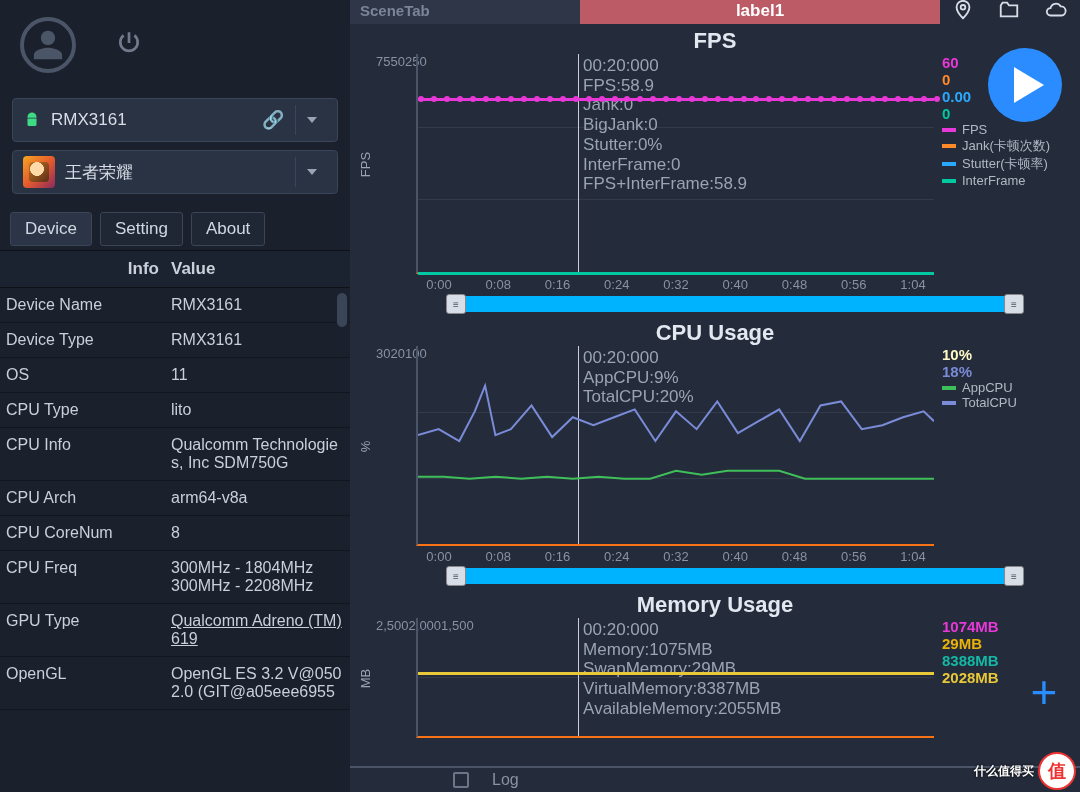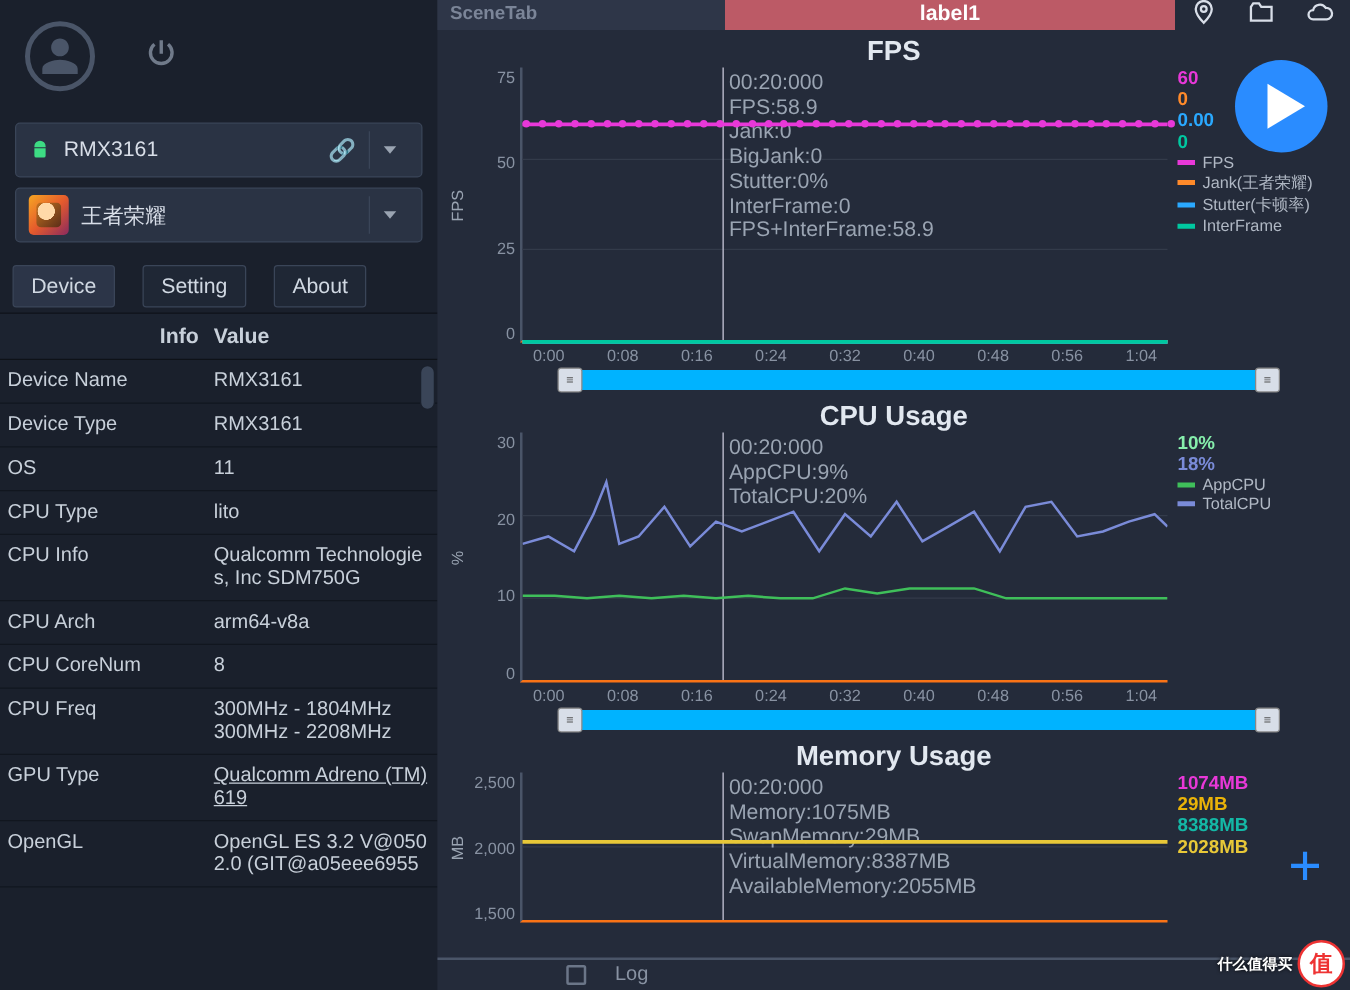--- a/index.html
+++ b/index.html
@@ -11,21 +11,21 @@
 .power-icon svg { stroke:#707a8a; fill:none; stroke-width:2.5; }
 .selector-block { padding:8px 12px; display:flex; flex-direction:column; gap:8px; }
 .selector { background:#2a3344; border:1px solid #3a4558; height:44px; border-radius:4px; display:flex; align-items:center; padding:6px 10px; gap:10px; position:relative; }
 .selector .android-icon { width:18px; height:18px; }
 .selector .label { font-size:17px; color:#d8dee8; flex:1; }
 .selector .link-icon { color:#2aa9ff; font-size:18px; }
 .selector .dd-wrap { width:32px; height:30px; border-left:1px solid #3a4558; display:flex; align-items:center; justify-content:center; }
 .selector .dd-tri { width:0;height:0;border-left:5px solid transparent;border-right:5px solid transparent;border-top:6px solid #9aa4b2; }
 .app-icon { width:32px; height:32px; background:linear-gradient(135deg,#f6a623,#e55b2c,#8b2a5e); border-radius:4px; display:flex;align-items:center;justify-content:center; }
 .app-icon::after{content:'';display:block;width:20px;height:20px;background:radial-gradient(circle at 40% 35%,#ffd9a8 38%,transparent 40%),linear-gradient(135deg,#c47320,#5a2d18);border-radius:4px;}
-.tab-row { display:flex; gap:22px; padding:10px 10px 4px 10px; }
+.tab-row { display:flex; gap:8px; padding:10px 10px 4px 10px; }
 .tab-btn { background:#1f2735; border:1px solid #3a4558; color:#d0d8e2; font-size:17px; padding:6px 14px; border-radius:3px; cursor:pointer; }
 .tab-btn.active { background:#2c3548; }
 .table-header { display:flex; background:#1c2330; border-top:1px solid #0e1218; border-bottom:1px solid #0e1218; font-size:17px; font-weight:bold; }
 .table-header .c1 { width:165px; padding:8px 6px;text-align:right; }
 .table-header .c2 { flex:1; padding:8px 6px; }
 .table-body { flex:1; overflow-y:auto; position:relative; }
 .scroll-thumb { position:absolute; right:2px; top:4px; width:12px; height:36px; background:#3a4558; border-radius:6px; border:1px solid #1a202c;}
 .table-row { display:flex; border-bottom:1px solid #11161f; font-size:16px; }
 .table-row .c1 { width:165px; padding:8px 6px; color:#c8d0da; }
 .table-row .c2 { flex:1; padding:8px 6px; color:#c8d0da; word-break:break-all; }
@@ -38,21 +38,21 @@
 .ticon svg { stroke:#d8dee8; fill:none; stroke-width:2; }
 .play-button { position:absolute; top:48px; right:18px; width:74px; height:74px; background:#2a8cff; border-radius:50%; display:flex; align-items:center; justify-content:center; z-index:5; cursor:pointer;}
 .play-button .tri { width:0;height:0;border-top:18px solid transparent;border-bottom:18px solid transparent;border-left:30px solid #fff; margin-left:8px;}
 
 .charts { flex:1; overflow:hidden; padding:4px 6px 0 6px; display:flex; flex-direction:column; gap:2px; }
 .chart-block { position:relative; }
 .chart-title { text-align:center; font-size:22px; font-weight:bold; color:#e2e8f0; }
 .plot { display:flex; }
 .ylabel { width:20px; display:flex; align-items:center; justify-content:center; font-size:13px; color:#9aa4b2; }
 .ylabel span { transform:rotate(-90deg); white-space:nowrap; }
-.yaxis { width:40px; display:flex; flex-direction:column; justify-content:space-between; font-size:13px; color:#8892a2; text-align:right; padding-right:4px; }
+.yaxis { width:40px; display:flex; flex-direction:row; justify-content:space-between; font-size:13px; color:#8892a2; text-align:right; padding-right:4px; }
 .plot-area { flex:1; position:relative; border-left:2px solid #4a5568; border-bottom:2px solid #f97316; }
 .gridline { position:absolute; left:0; right:0; border-top:1px solid #333b4a; }
 .cursor-line { position:absolute; top:0; bottom:0; width:1px; background:#ccd; }
 .overlay-text { position:absolute; font-size:17px; color:#9aa4b2; line-height:1.16; }
 .right-legend { width:140px; font-size:13px; padding-left:8px; }
 .right-legend .v { font-weight:bold; font-size:15px; }
 .legend-row { display:flex; align-items:center; gap:6px; color:#b0b8c4; }
 .legend-sw { width:14px; height:4px; background:#888; }
 .xaxis { display:flex; justify-content:space-between; font-size:13px; color:#8892a2; padding:3px 0 0 62px; }
 .xaxis .xt { width:42px; text-align:center; }
@@ -259,21 +259,21 @@
             <div class="v" style="color: rgb(232, 56, 216);">60</div>
             <div class="v" style="color: rgb(255, 138, 42);">0</div>
             <div class="v" style="color: rgb(42, 169, 255);">0.00</div>
             <div class="v" style="color: rgb(0, 200, 160);">0</div>
             <div class="legend-row">
               <div class="legend-sw" style="background: rgb(232, 56, 216);"></div>
               <span>FPS</span>
             </div>
             <div class="legend-row">
               <div class="legend-sw" style="background: rgb(255, 138, 42);"></div>
-              <span>Jank(王者荣耀)</span>
+              <span>Jank(卡顿次数)</span>
             </div>
             <div class="legend-row">
               <div class="legend-sw" style="background: rgb(42, 169, 255);"></div>
               <span>Stutter(卡顿率)</span>
             </div>
             <div class="legend-row">
               <div class="legend-sw" style="background: rgb(0, 200, 160);"></div>
               <span>InterFrame</span>
             </div>
           </div>
@@ -312,21 +312,21 @@
             <div class="cursor-line" style="left: 31%;"></div>
             <div class="overlay-text" style="left: 32%; top: 2px;">00:20:000<br>AppCPU:9%<br>TotalCPU:20%</div>
             <svg class="lineplot" viewBox="0 0 100 100" preserveAspectRatio="none">
               <polyline points="0,66 5,66 10,67 15,66 20,67 25,66 30,67 35,66 40,67 45,67 50,63 55,65 60,63 65,63 70,63 75,67 80,67 85,67 90,67 95,67 100,67" stroke="#3fbf5a"></polyline>
             </svg>
             <svg class="lineplot" viewBox="0 0 100 100" preserveAspectRatio="none">
               <polyline points="0,45 4,42 8,48 11,33 13,20 15,45 18,42 22,30 26,46 30,36 34,40 38,36 42,32 46,48 50,33 54,42 58,28 62,44 66,38 70,32 74,48 78,30 82,28 86,42 90,40 94,36 98,33 100,38" stroke="#7a8bd8"></polyline>
             </svg>
           </div>
           <div class="right-legend">
-            <div class="v" style="color: #86efac;">10%</div>
+            <div class="v" style="color: #fef9c3;">10%</div>
             <div class="v" style="color: rgb(122, 139, 216);">18%</div>
             <div class="legend-row">
               <div class="legend-sw" style="background: rgb(63, 191, 90);"></div>
               <span>AppCPU</span>
             </div>
             <div class="legend-row">
               <div class="legend-sw" style="background: rgb(122, 139, 216);"></div>
               <span>TotalCPU</span>
             </div>
           </div>

